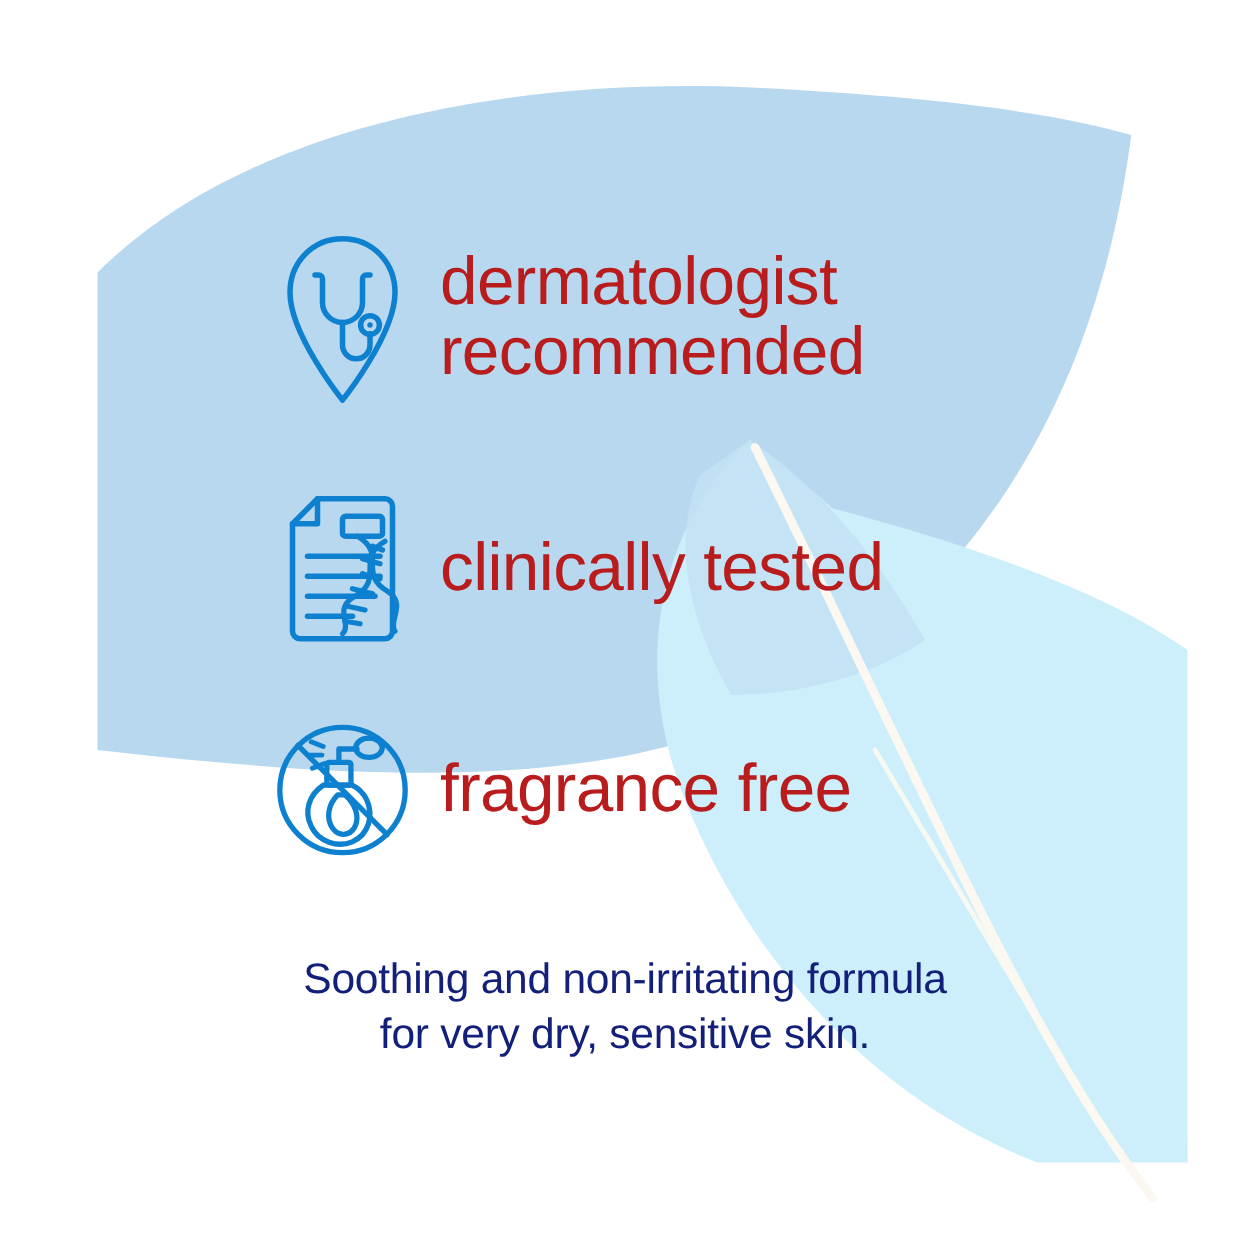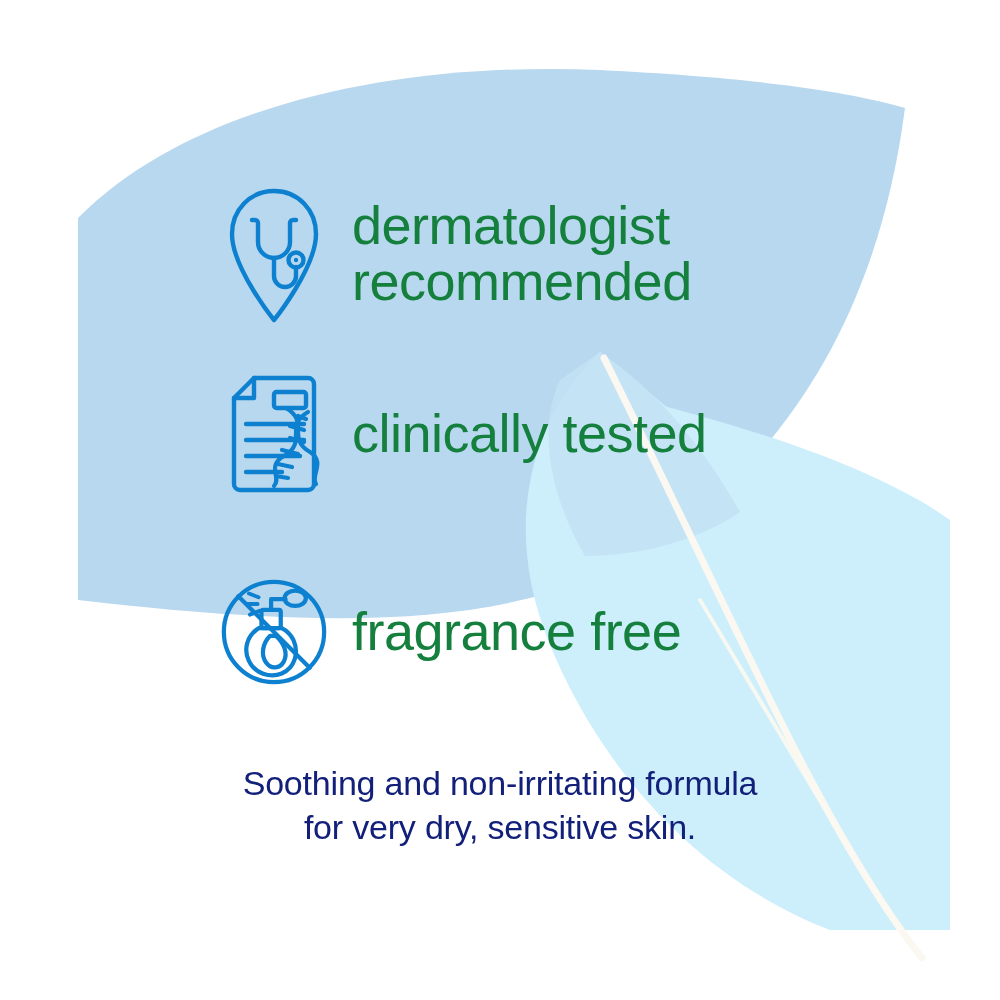--- a/index.html
+++ b/index.html
@@ -48,32 +48,32 @@
     flex: 0 0 auto;
     width: 104px;
     height: 132px;
     display: flex;
     align-items: center;
     justify-content: center;
   }
   .claim-icon svg { display: block; overflow: visible; }
 
   .claim-label {
-    color: #15803d;
+    color: #b91c1c;
     font-size: 54px;
     line-height: 1.03;
     letter-spacing: -0.5px;
     font-weight: 400;
     white-space: pre-line;
     font-family: "Liberation Sans", sans-serif;
   }
 
   
   #row-derm      { left: 222px; top: 182px; }
-  #row-clinical  { left: 222px; top: 371px; }
+  #row-clinical  { left: 222px; top: 392px; }
   #row-fragrance { left: 222px; top: 573px; text-align: right; }
 
   #row-derm .claim-icon      { width: 104px; height: 144px; }
   #row-clinical .claim-icon  { width: 104px; height: 126px; }
   #row-fragrance .claim-icon { width: 104px; height: 118px; }
 
   #caption {
     position: absolute;
     left: 0;
     right: 0;

